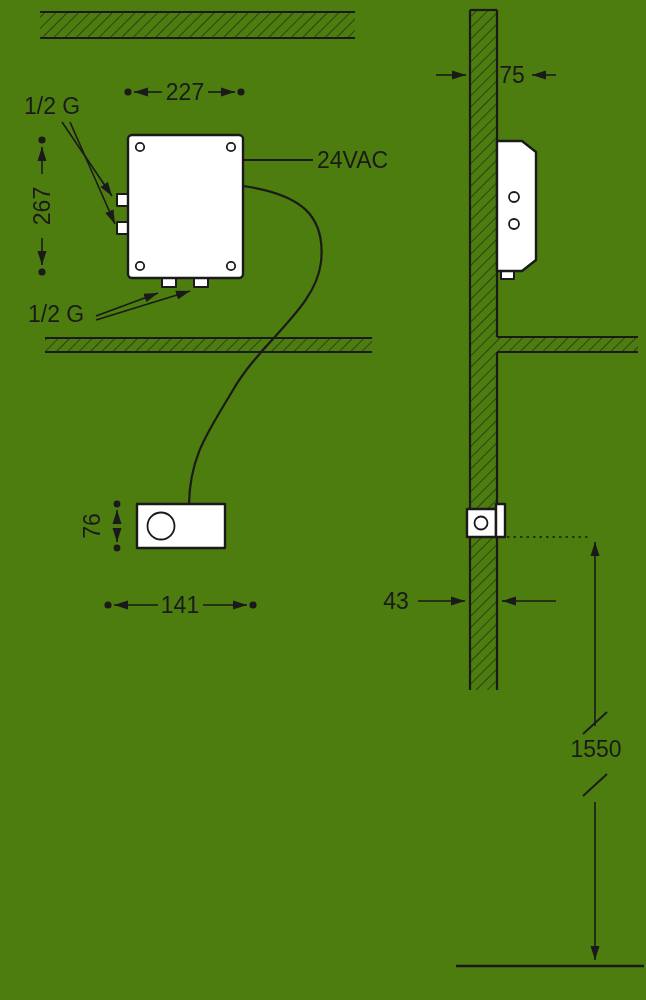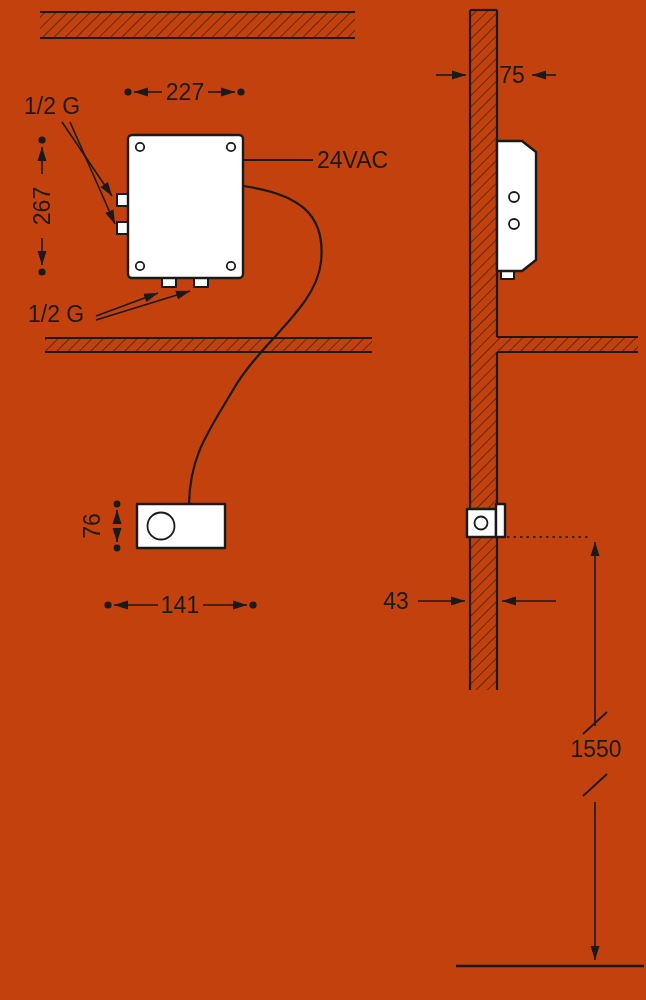--- a/index.html
+++ b/index.html
@@ -1,16 +1,16 @@
 <!DOCTYPE html>
 <html><head>
 <meta charset="utf-8">
 <style>
   html,body{margin:0;padding:0;background:#ffffff;}
-  .canvas{width:646px;height:1000px;background:#c2410c;position:relative;overflow:hidden;}
+  .canvas{width:646px;height:1000px;background:#4d7c0f;position:relative;overflow:hidden;}
   svg{display:block;}
   svg text{font-family:"Liberation Sans", sans-serif;font-size:23px;fill:#1a1a1a;}
   .s-outline{fill:#ffffff;stroke:#1a1a1a;stroke-width:2.4;stroke-linejoin:round;}
   .s-fit{fill:#ffffff;stroke:#1a1a1a;stroke-width:2;stroke-linejoin:round;}
   .s-line{stroke:#1a1a1a;stroke-width:2.2;fill:none;}
   .s-thin{stroke:#1a1a1a;stroke-width:1.8;fill:none;}
   .s-dim{stroke:#1a1a1a;stroke-width:1.6;fill:none;}
   .s-dot{fill:#1a1a1a;stroke:none;}
   .s-screw{fill:#ffffff;stroke:#1a1a1a;stroke-width:1.8;}
   .s-hatch{fill:url(#hatch);stroke:none;}

